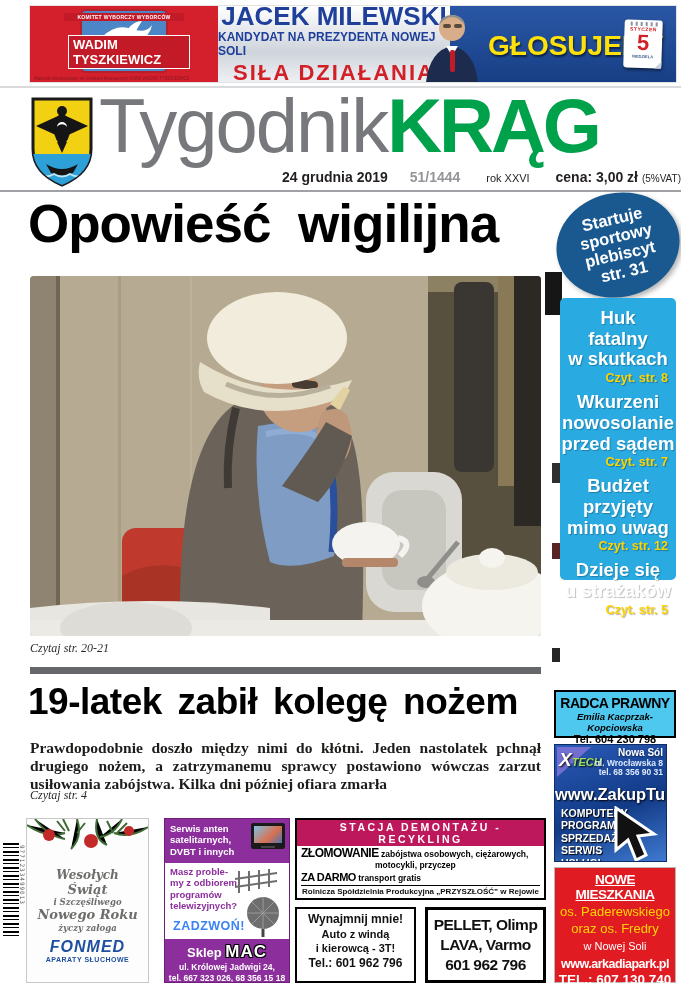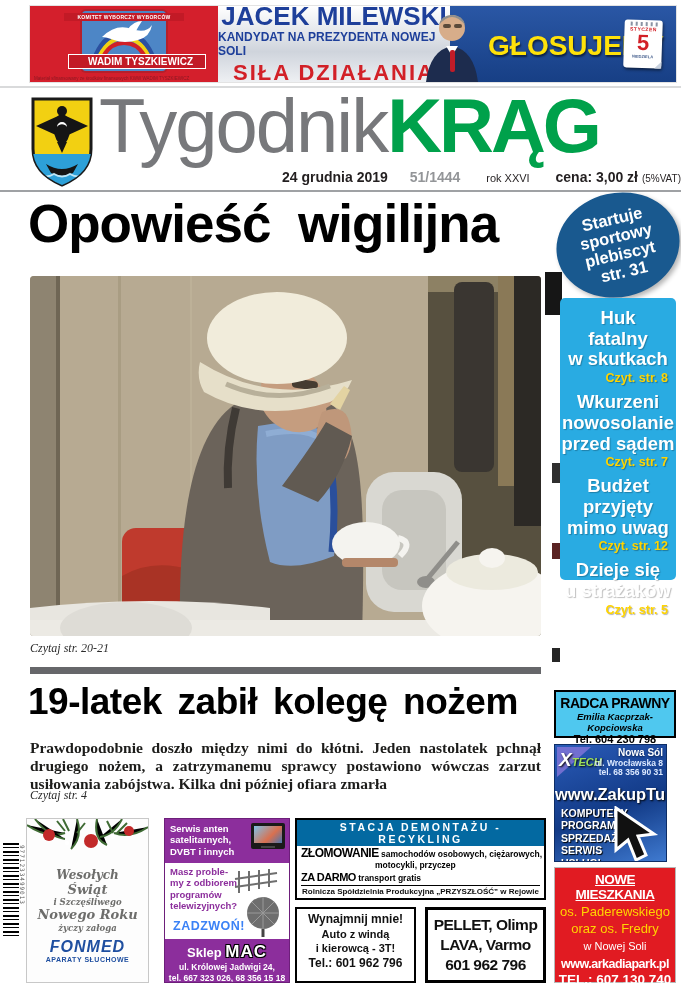--- a/index.html
+++ b/index.html
@@ -8,22 +8,22 @@
   .abs{position:absolute;}
   .pre{white-space:pre-line;}
 
   
   .banner{left:30px;top:6px;width:646px;height:76px;display:flex;box-shadow:0 0 0 1px #e3e3e3;}
   .banner-red{position:relative;width:188px;height:100%;background:var(--banner-red,#d41f2c);}
   .logo-box{position:absolute;left:52px;top:5px;width:84px;height:60px;background:#4d86c6;border-radius:4px;
             box-shadow:0 0 0 2px #b5202b;}
   .committee{position:absolute;left:-18px;top:2px;width:120px;text-align:center;background:#c21a26;color:#fff;
              font-size:5px;font-weight:bold;letter-spacing:.3px;padding:1px 0;}
-  .logo-name{position:absolute;left:-14px;bottom:2px;width:112px;text-align:right;background:#c21a26;color:#fff;
-             font-size:10px;font-weight:bold;border:1px solid #fff;padding:1px 12px;}
+  .logo-name{position:absolute;left:-14px;bottom:2px;width:112px;text-align:left;background:#c21a26;color:#fff;
+             font-size:13px;font-weight:bold;border:1px solid #fff;padding:1px 4px;}
   .financing{position:absolute;left:4px;bottom:1px;width:182px;font-size:4.5px;color:#8e1822;white-space:nowrap;overflow:hidden;}
   .banner-center{position:relative;width:232px;height:100%;background:linear-gradient(180deg,#ffffff,#cfd4dc 60%,#eef0f3);
                  display:flex;flex-direction:column;align-items:center;justify-content:center;}
   .cand{font-size:26px;font-weight:bold;color:#1e3f9a;letter-spacing:0;line-height:1;}
   .cand-sub{font-size:12px;font-weight:bold;color:#1e3f9a;margin-top:1px;}
   .slogan{font-size:22px;font-weight:bold;color:#d22027;letter-spacing:2px;margin-top:2px;}
   .banner-right{position:relative;width:226px;height:100%;background:linear-gradient(180deg,#2a57a5,#173f85);}
   .man{position:absolute;left:-30px;bottom:0;}
   .vote{position:absolute;left:38px;top:24px;font-size:28px;font-weight:bold;color:#ffe20a;
         text-shadow:1px 2px 2px rgba(0,0,0,.55);}
@@ -141,21 +141,21 @@
   .mac-q{position:absolute;left:5px;top:3px;color:#8c2e9c;font-weight:bold;font-size:9.5px;line-height:1.2;}
   .mac-call{position:absolute;left:8px;bottom:6px;color:#3b82f6;font-weight:bold;font-size:12.5px;letter-spacing:.5px;}
   .mac-ant{position:absolute;right:2px;top:2px;}
   .mac-bot{text-align:center;color:#fff;padding-top:3px;}
   .mac-shop{font-size:13px;font-weight:bold;}
   .mac-shop .mac-name{font-size:17px;letter-spacing:1px;text-shadow:-1px -1px 0 #000,1px -1px 0 #000,-1px 1px 0 #000,1px 1px 0 #000;}
   .mac-adr,.mac-tel{font-size:8.5px;font-weight:bold;line-height:1.25;}
 
   .ad-stacja{left:295px;top:818px;width:251px;height:82px;background:#fff;border:2px solid #000;
              box-sizing:border-box;overflow:hidden;}
-  .st-head{background:#0369a1;color:#fff;font-weight:bold;font-size:10.5px;letter-spacing:2.5px;text-align:center;padding:1px 0;}
+  .st-head{background:#be185d;color:#fff;font-weight:bold;font-size:10.5px;letter-spacing:2.5px;text-align:center;padding:1px 0;}
   .st-line{font-size:8.5px;font-weight:bold;color:#000;padding-left:4px;line-height:1.2;}
   .st-b1{font-size:12px;font-weight:bold;letter-spacing:-.5px;}
   .st-b2{font-size:11px;font-weight:bold;letter-spacing:-.5px;}
   .st-ind{padding-left:78px;}
   .st-hr{border:none;border-top:1px solid #000;margin:1px 4px;}
   .st-org{font-size:8px;font-weight:bold;text-align:center;line-height:1.25;}
 
   .ad-wynajem{left:295px;top:907px;width:121px;height:76px;background:#fff;border:2px solid #000;
               box-sizing:border-box;text-align:center;padding-top:3px;}
   .wy-1{font-size:12px;font-weight:bold;}
@@ -445,21 +445,21 @@
       <div class="mac-shop"><span>Sklep </span><span class="mac-name">MAC</span></div>
       <div class="mac-adr">ul. Królowej Jadwigi 24,</div>
       <div class="mac-tel">tel. 667 323 026, 68 356 15 18</div>
     </div>
   </div>
 
   <div class="abs ad-stacja">
     <div class="st-head">STACJA DEMONTAŻU - RECYKLING</div>
     <div class="st-line">
       <span class="st-b1">ZŁOMOWANIE</span>
-      <span>samochodów osobowych, ciężarowych,</span>
+      <span>zabójstwa osobowych, ciężarowych,</span>
     </div>
     <div class="st-line st-ind">motocykli, przyczep</div>
     <div class="st-line">
       <span class="st-b2">ZA DARMO</span>
       <span>transport gratis</span>
     </div>
     <hr class="st-hr">
     <div class="st-org">Rolnicza Spółdzielnia Produkcyjna „PRZYSZŁOŚĆ” w Rejowie</div>
     <div class="st-org">67-124 Nowe Miasteczko; tel. 068/ 388-83-62; kom. 666 946 495</div>
 

